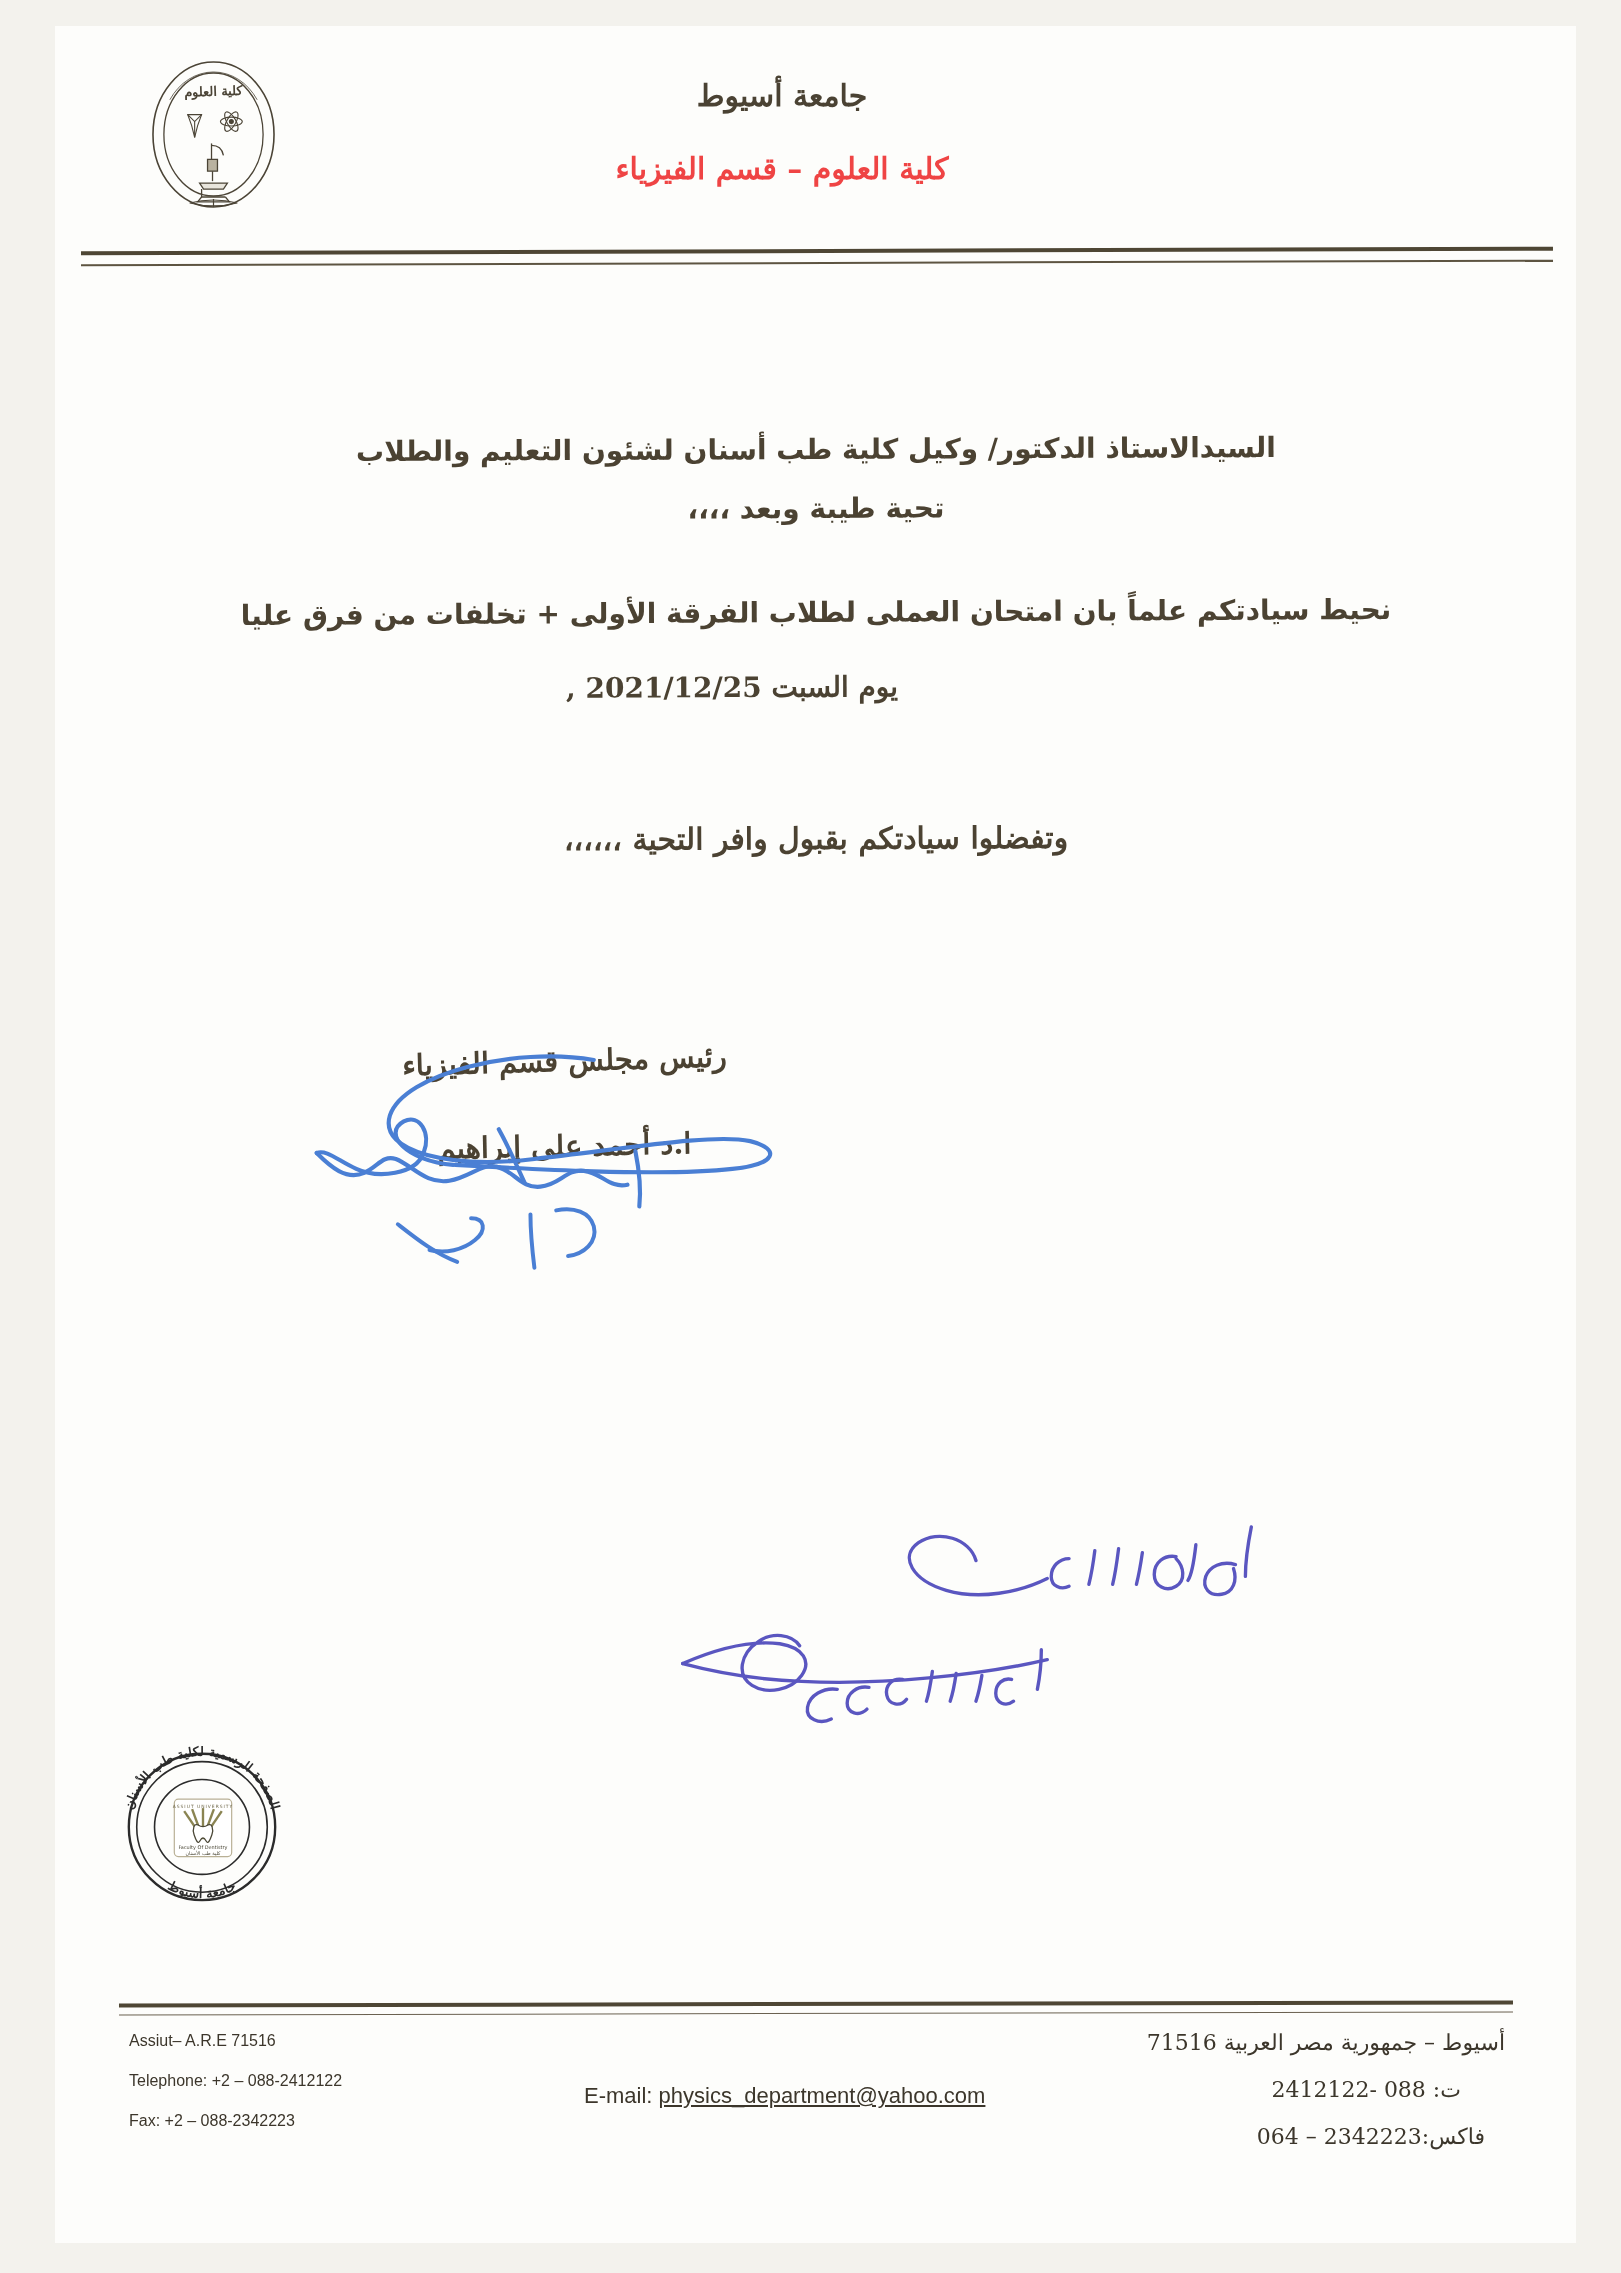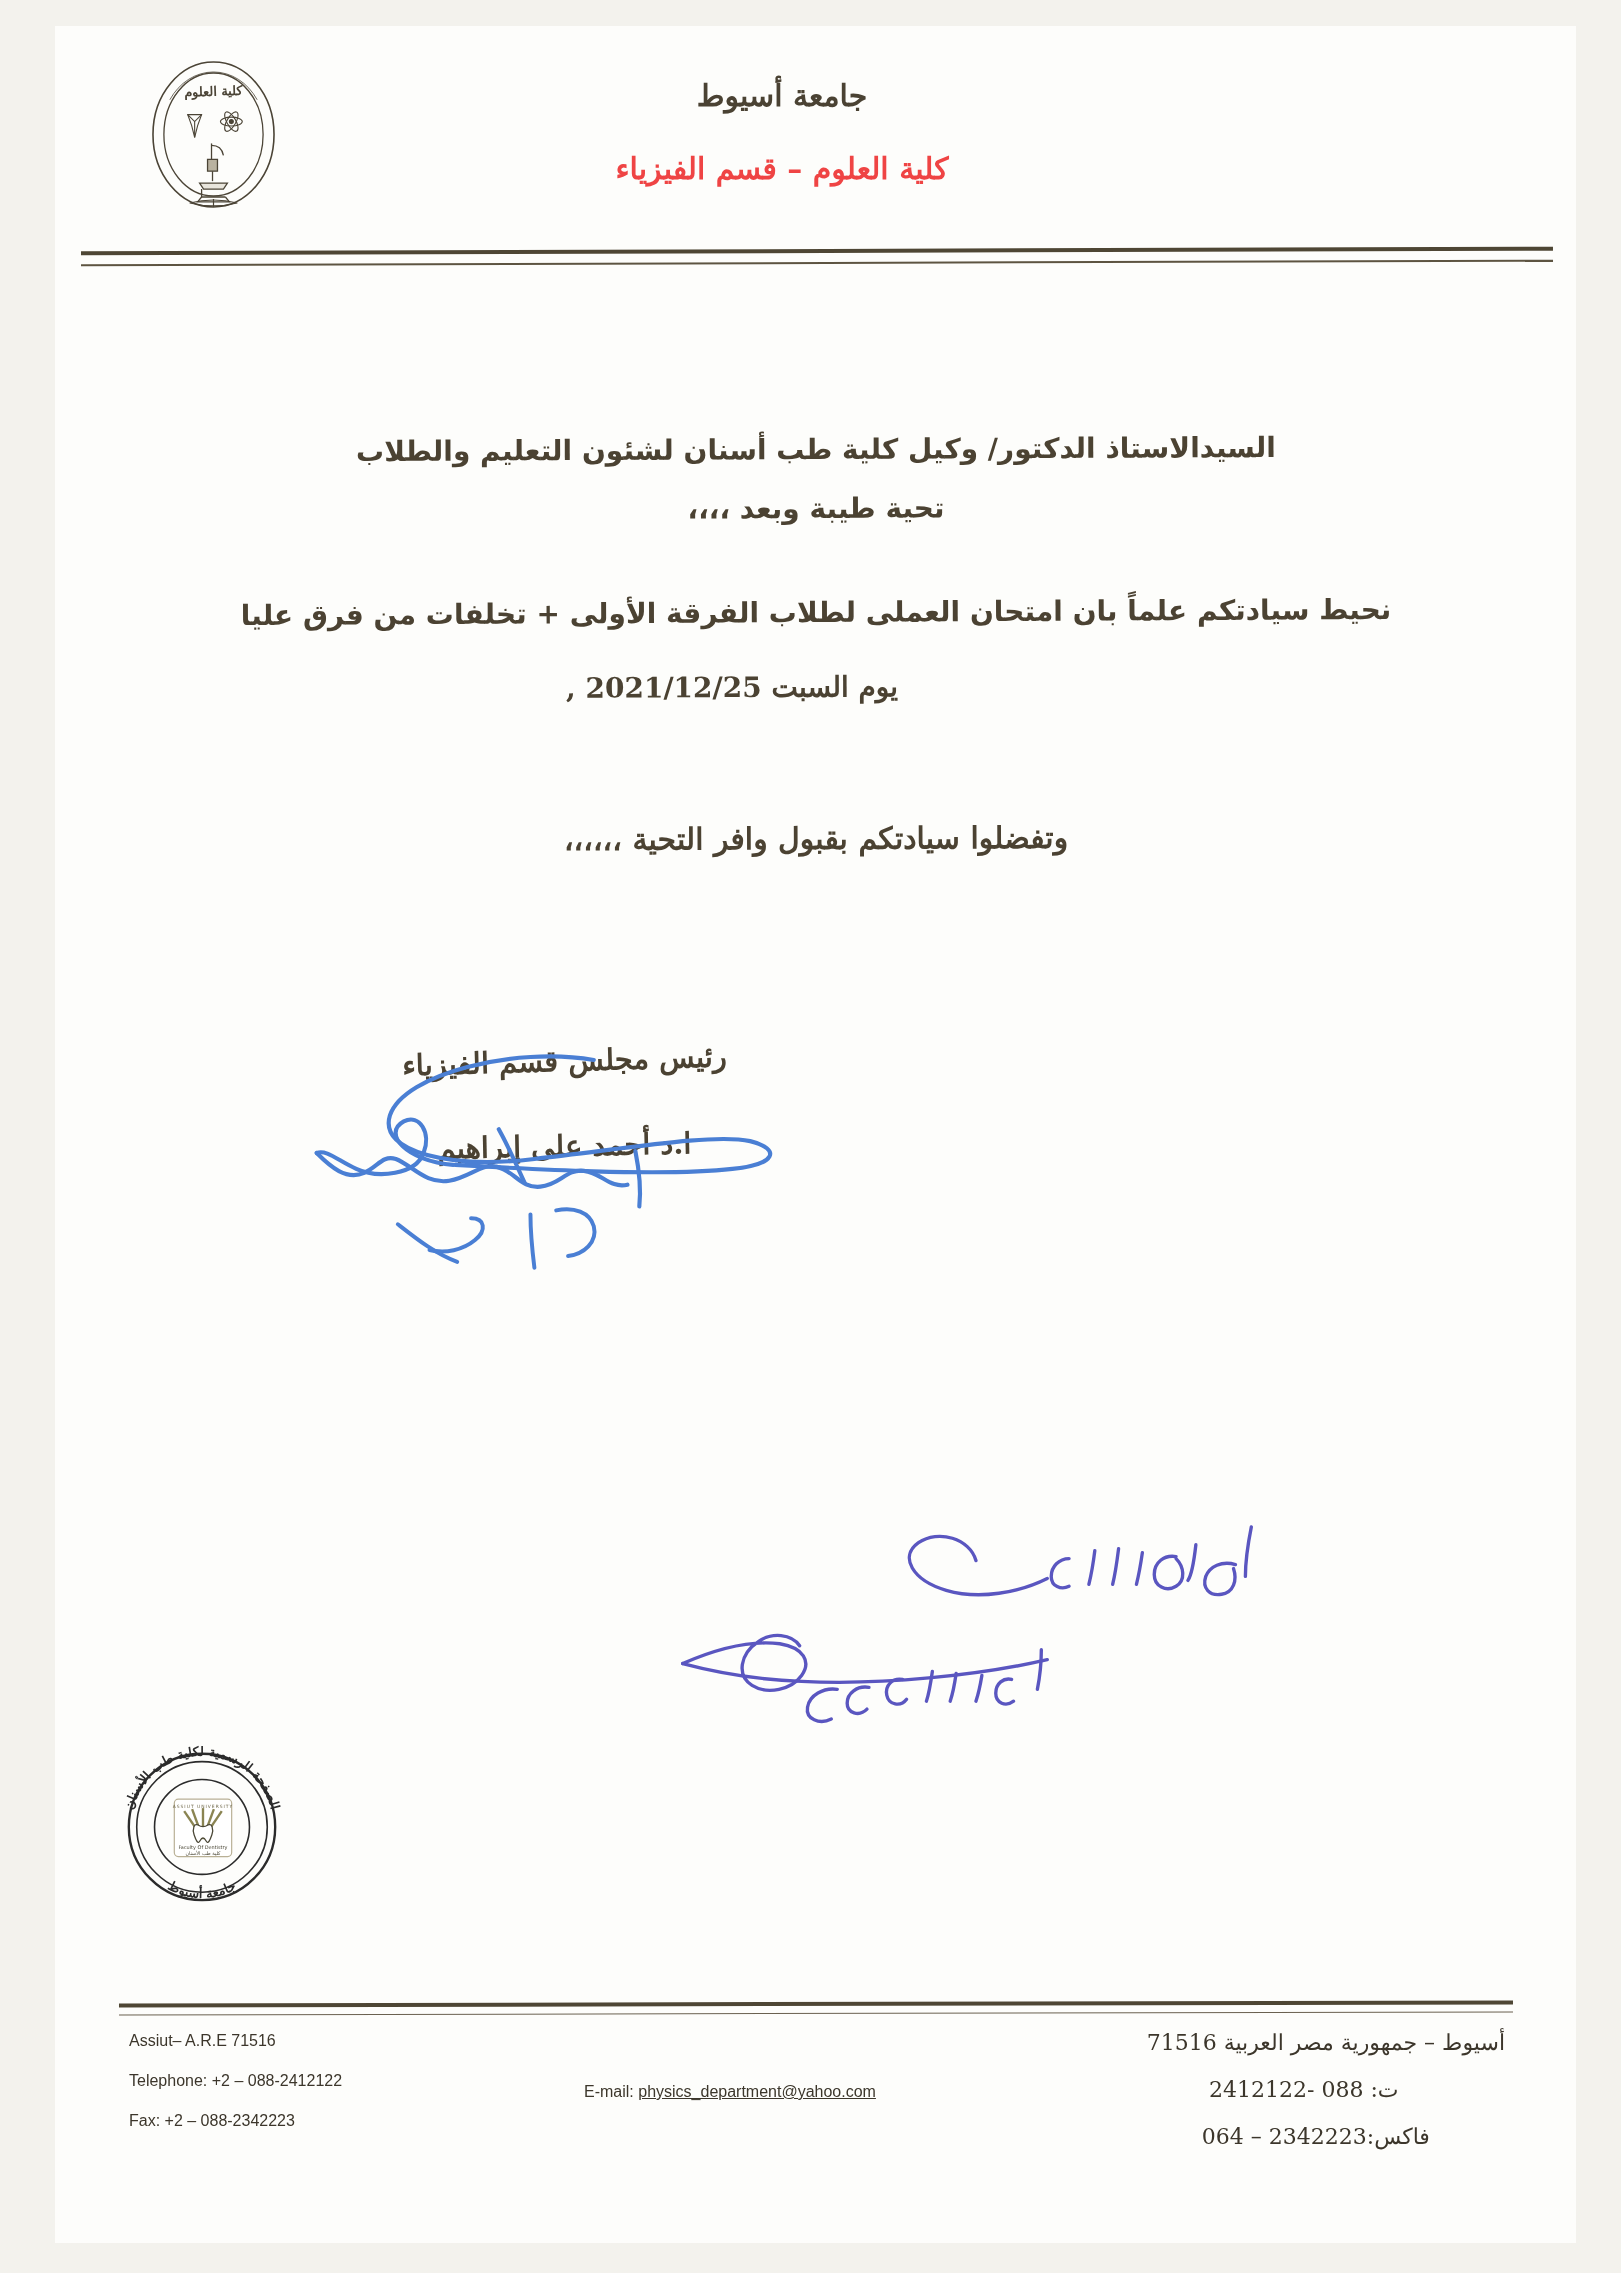--- a/index.html
+++ b/index.html
@@ -215,33 +215,33 @@
     font-size: 16px;
     color: #3c362b;
     margin-bottom: 22px;
     white-space: nowrap;
   }
   .footer-center {
     position: absolute;
     left: 465px;
     top: 61px;
     font-family: "Liberation Sans", sans-serif;
-    font-size: 16px;
+    font-size: 22px;
     color: #3c362b;
     white-space: nowrap;
   }
   .footer-email-link {
     text-decoration: underline;
     color: #3c362b;
   }
   .footer-right {
     position: absolute;
     right: 8px;
     top: 8px;
-    text-align: center;
+    text-align: right;
     direction: rtl;
   }
   .footer-right div {
     font-family: "DejaVu Serif", serif;
     font-size: 22px;
     color: #3c362b;
     margin-bottom: 22px;
     white-space: nowrap;
   }
   .footer-ar-2 { margin-right: 44px !important; }

